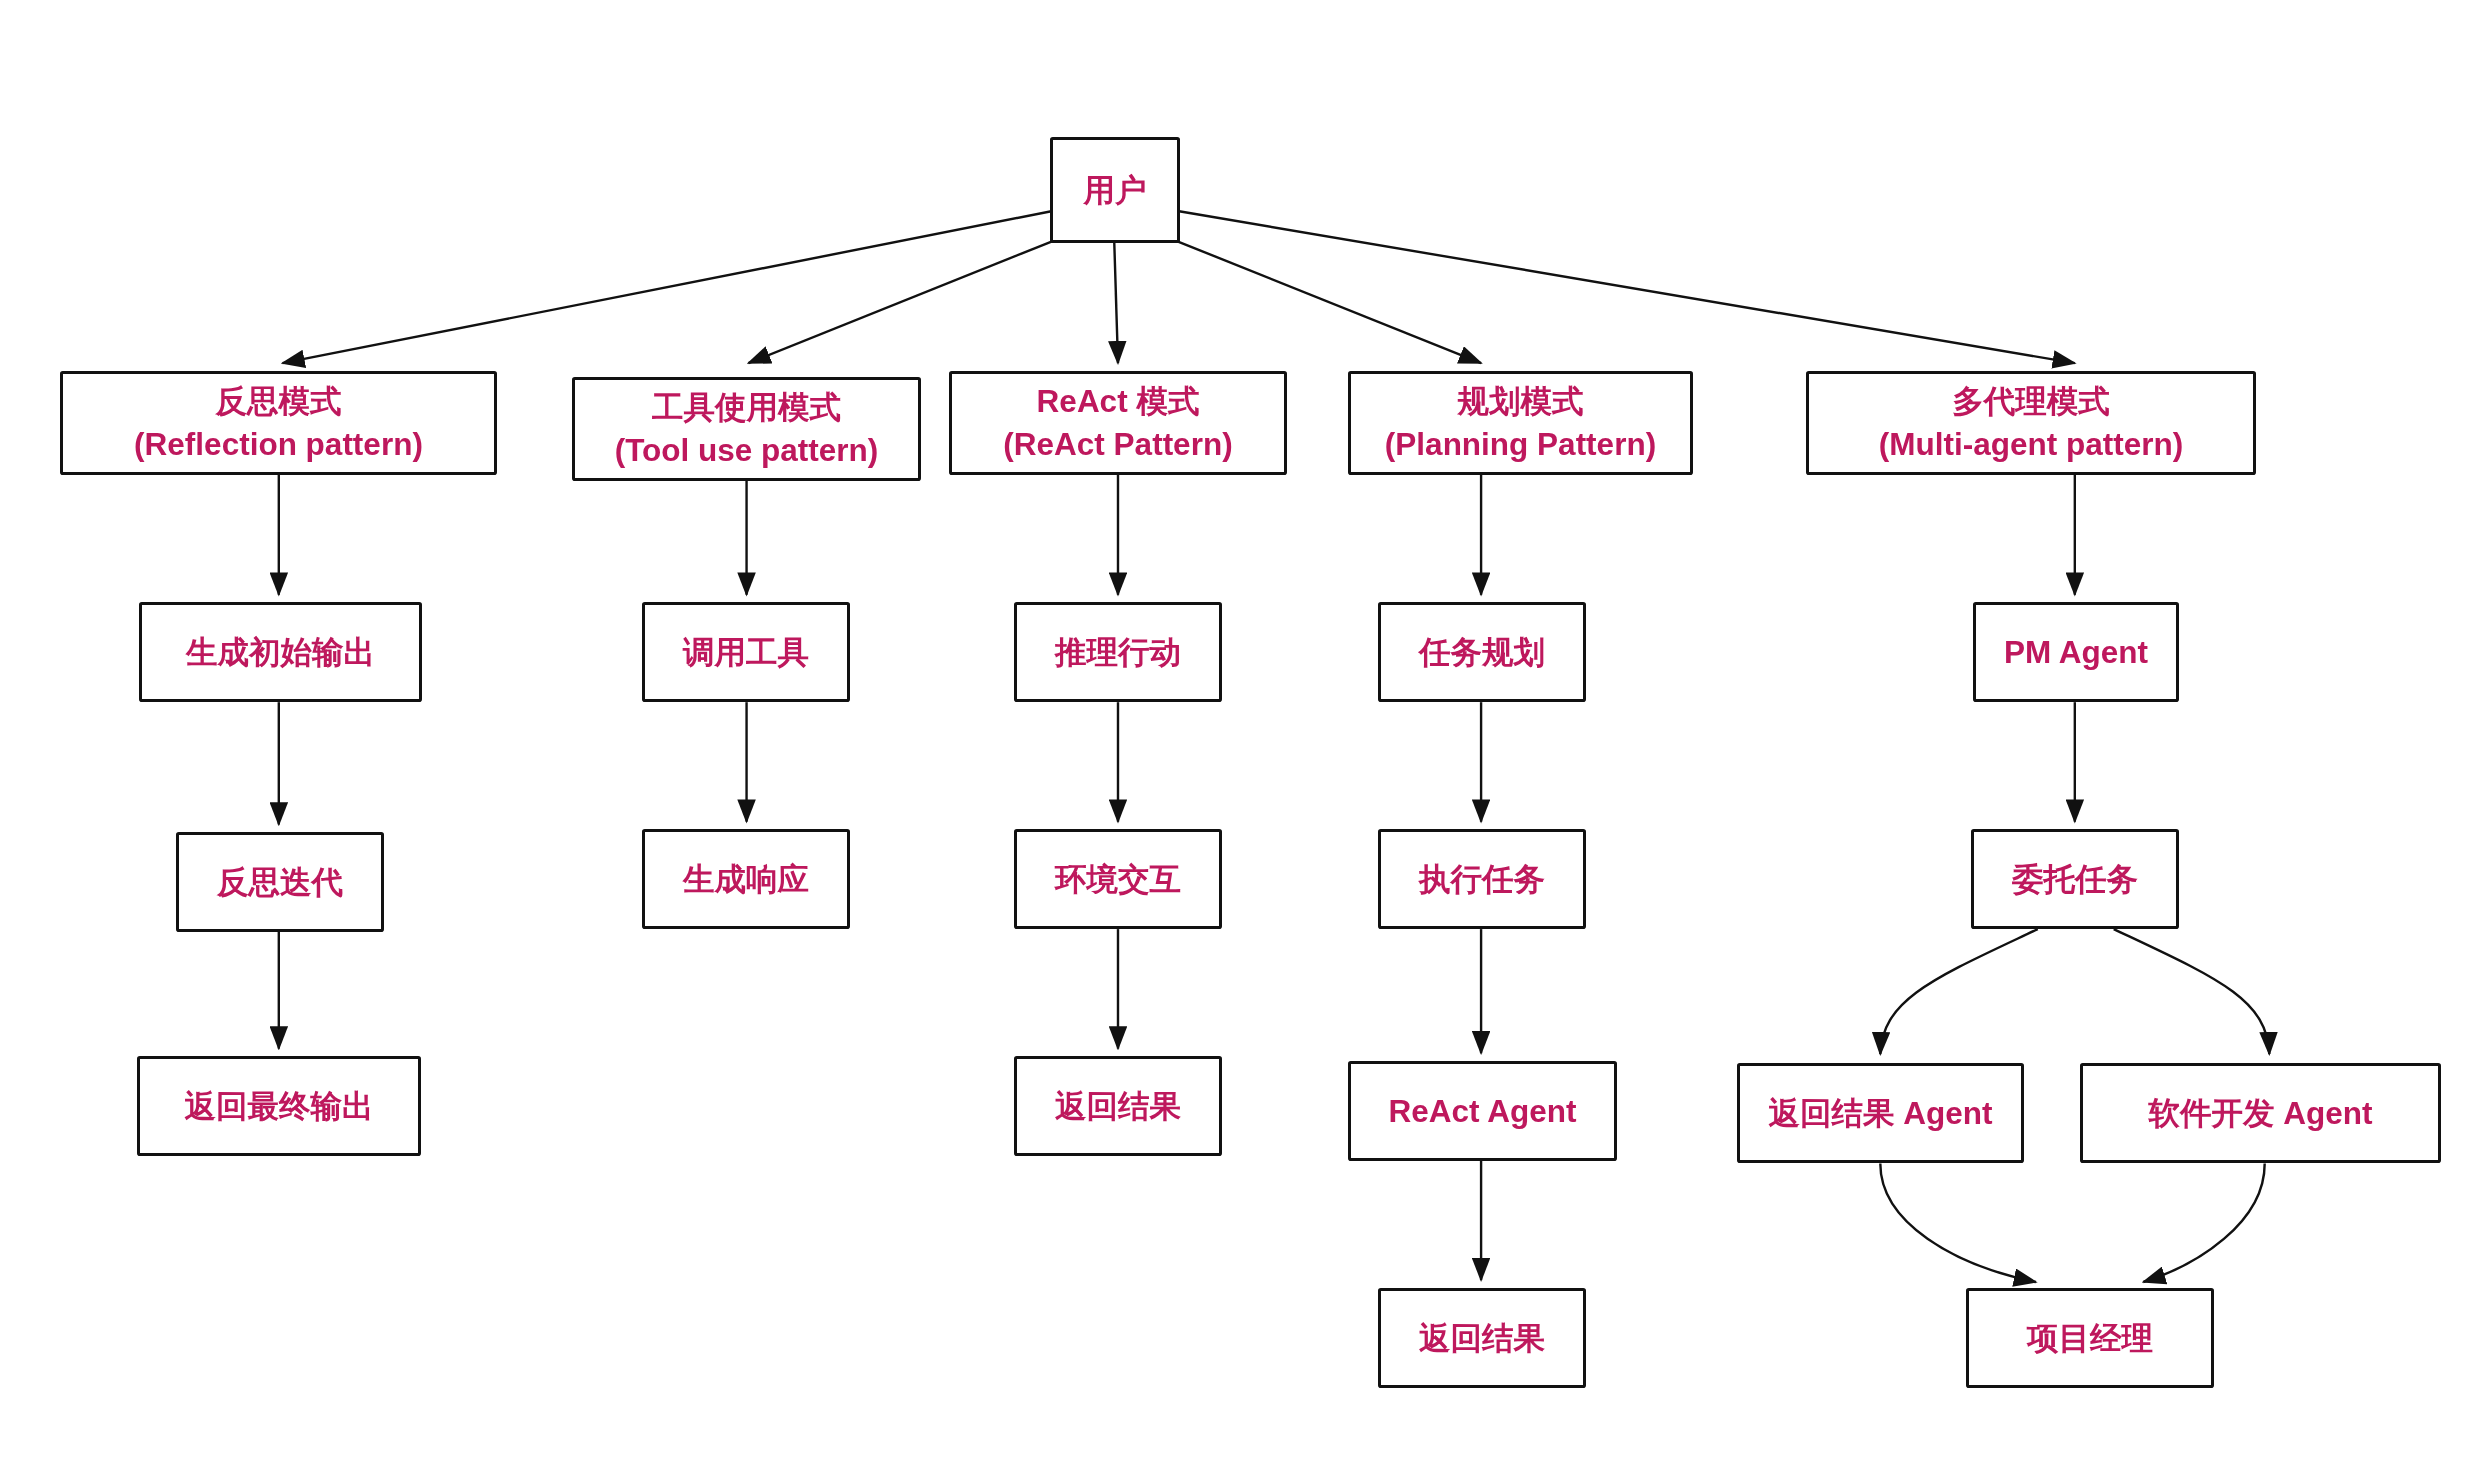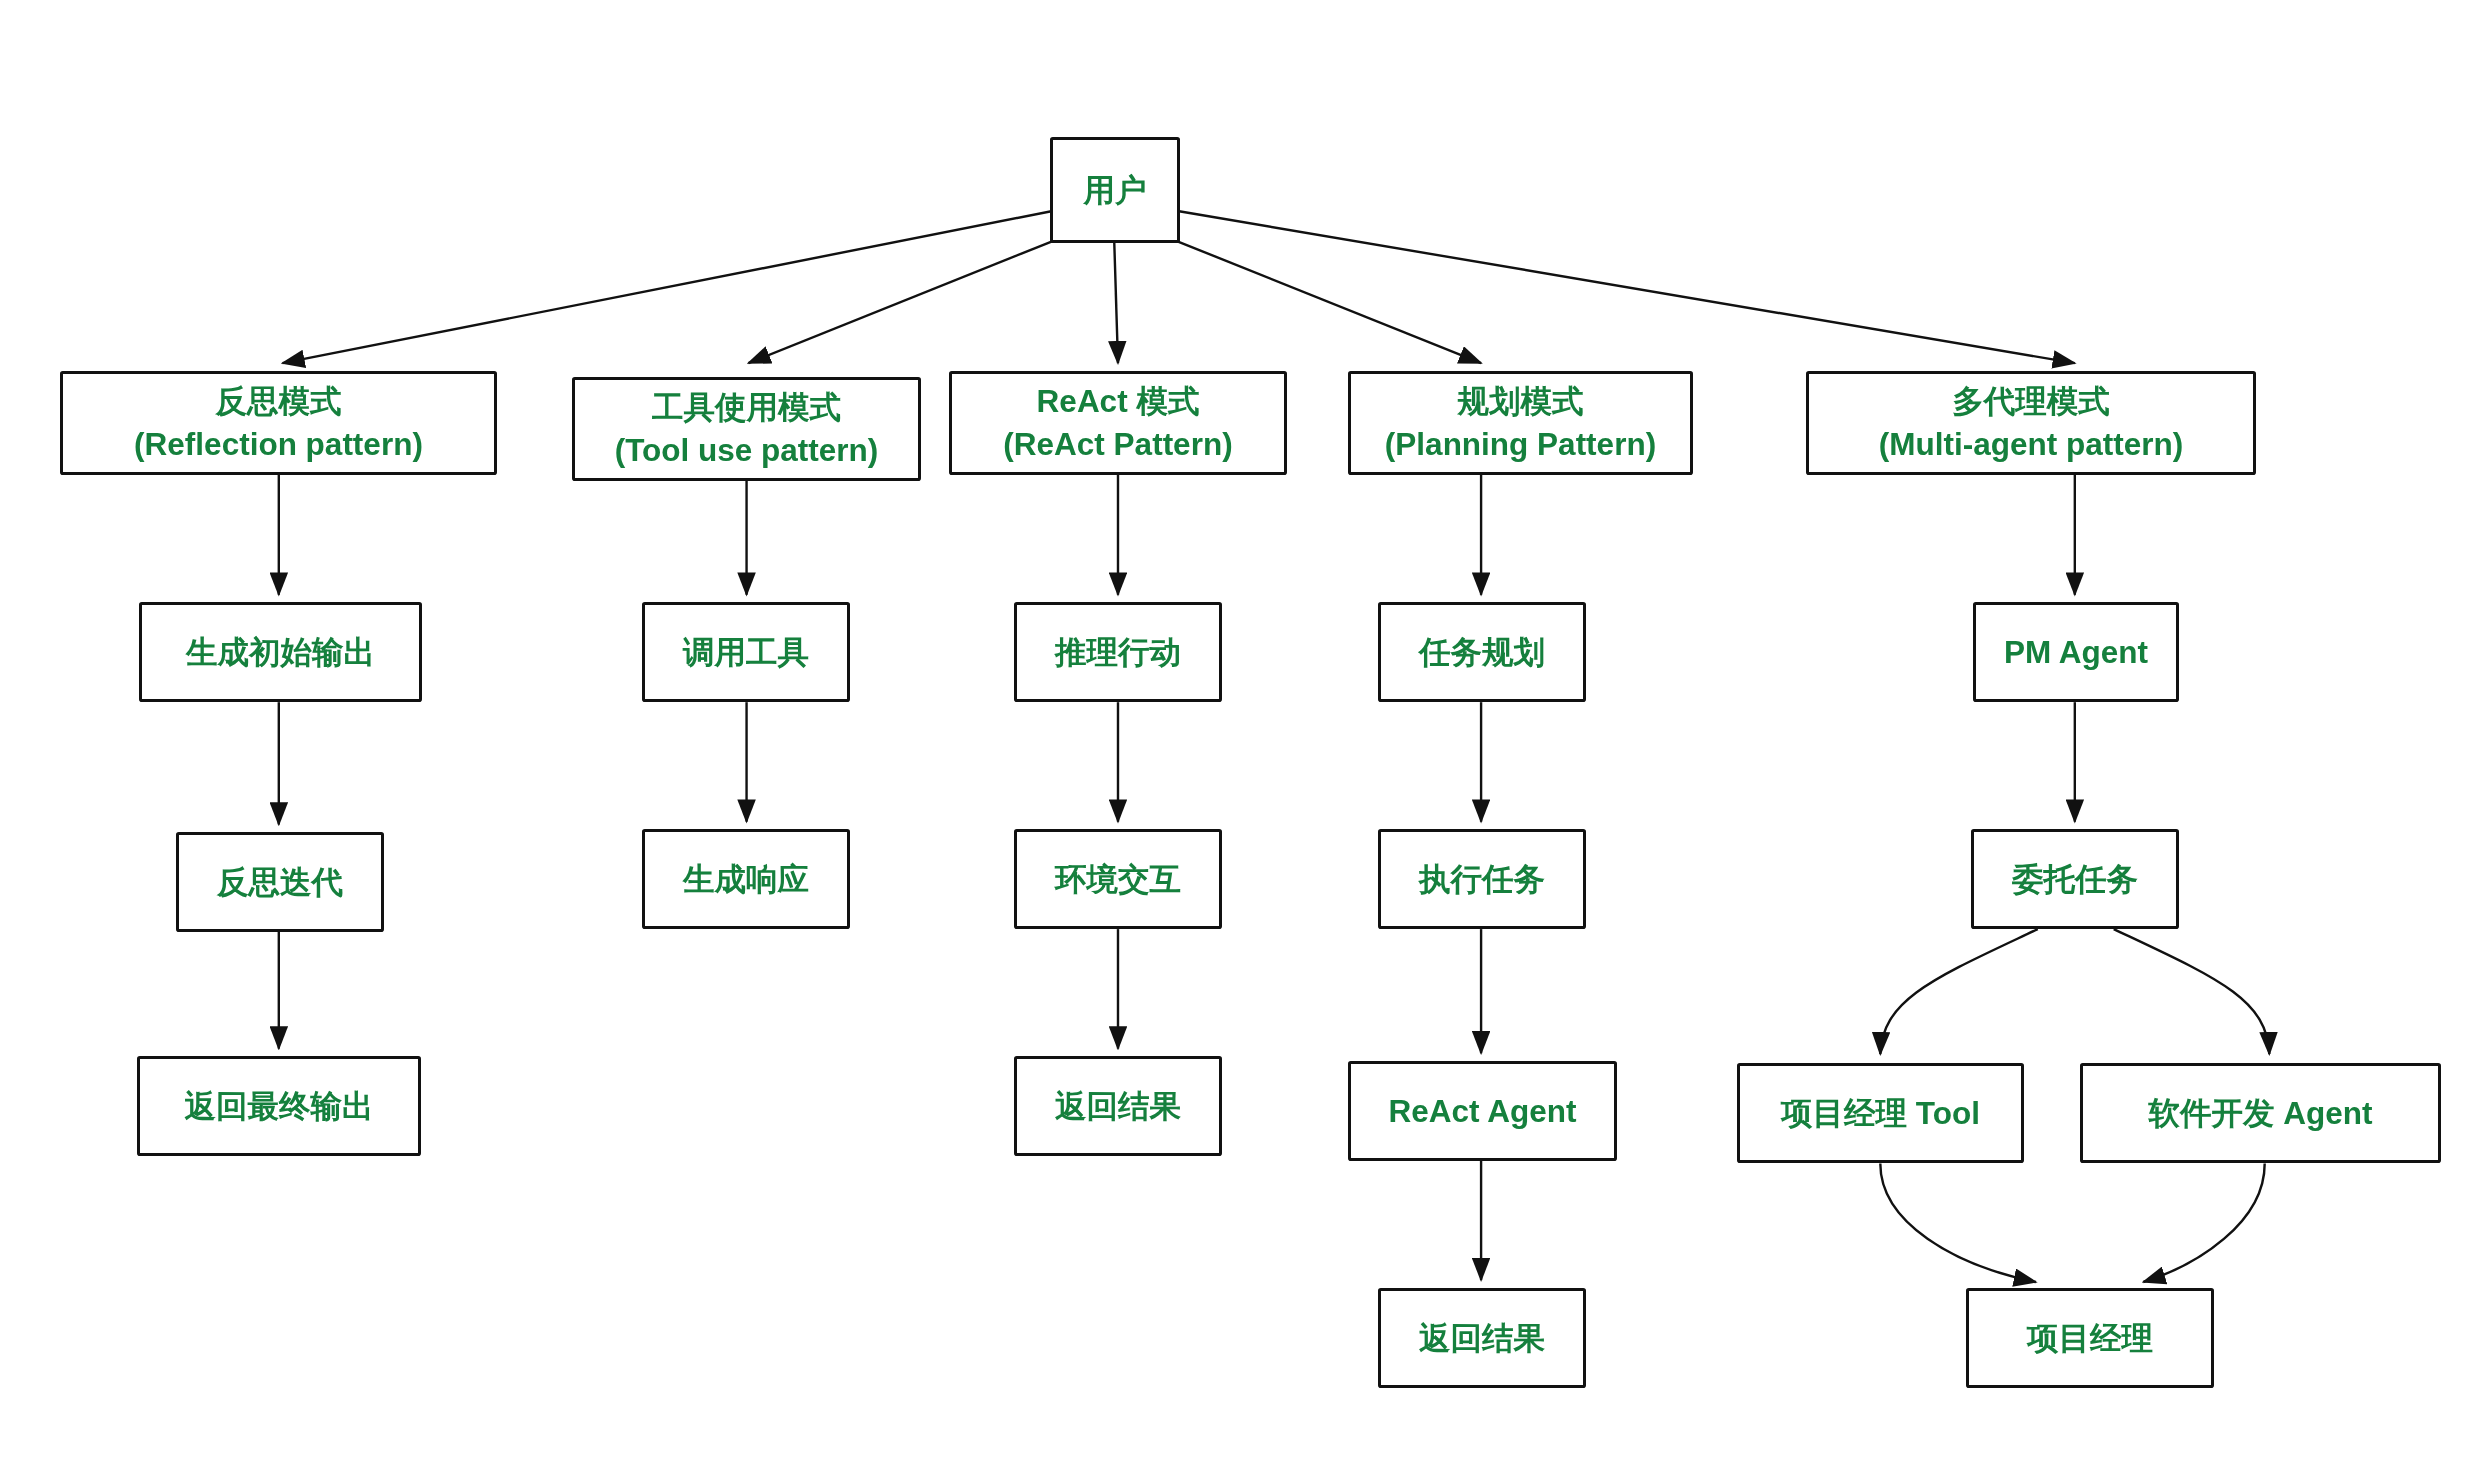--- a/index.html
+++ b/index.html
@@ -31,21 +31,21 @@
     position: absolute;
     box-sizing: border-box;
     background: #ffffff;
     border: 3.7px solid #111111;
     border-radius: 2.8px;
     display: flex;
     flex-direction: column;
     align-items: center;
     justify-content: center;
     text-align: center;
-    color: #15803d;
+    color: #be185d;
     font-size: 31.5px;
     font-weight: 600;
     line-height: 1.35;
     padding: 3.7px 9.3px;
   }
   .node .line2 {
     font-weight: 600;
   }
 </style>
 </head>
@@ -159,21 +159,21 @@
     <span>返回结果</span>
   </div>
 
   <div class="node" style="left:1973px; top:602px; width:206px; height:100px;">
     <span>PM Agent</span>
   </div>
   <div class="node" style="left:1971px; top:829px; width:208px; height:100px;">
     <span>委托任务</span>
   </div>
   <div class="node" style="left:1737px; top:1063px; width:287px; height:100px;">
-    <span>项目经理 Tool</span>
+    <span>返回结果 Agent</span>
   </div>
   <div class="node" style="left:2080px; top:1063px; width:361px; height:100px;">
     <span>软件开发 Agent</span>
   </div>
   <div class="node" style="left:1966px; top:1288px; width:248px; height:100px;">
     <span>项目经理</span>
   </div>
 
 </div>
 

